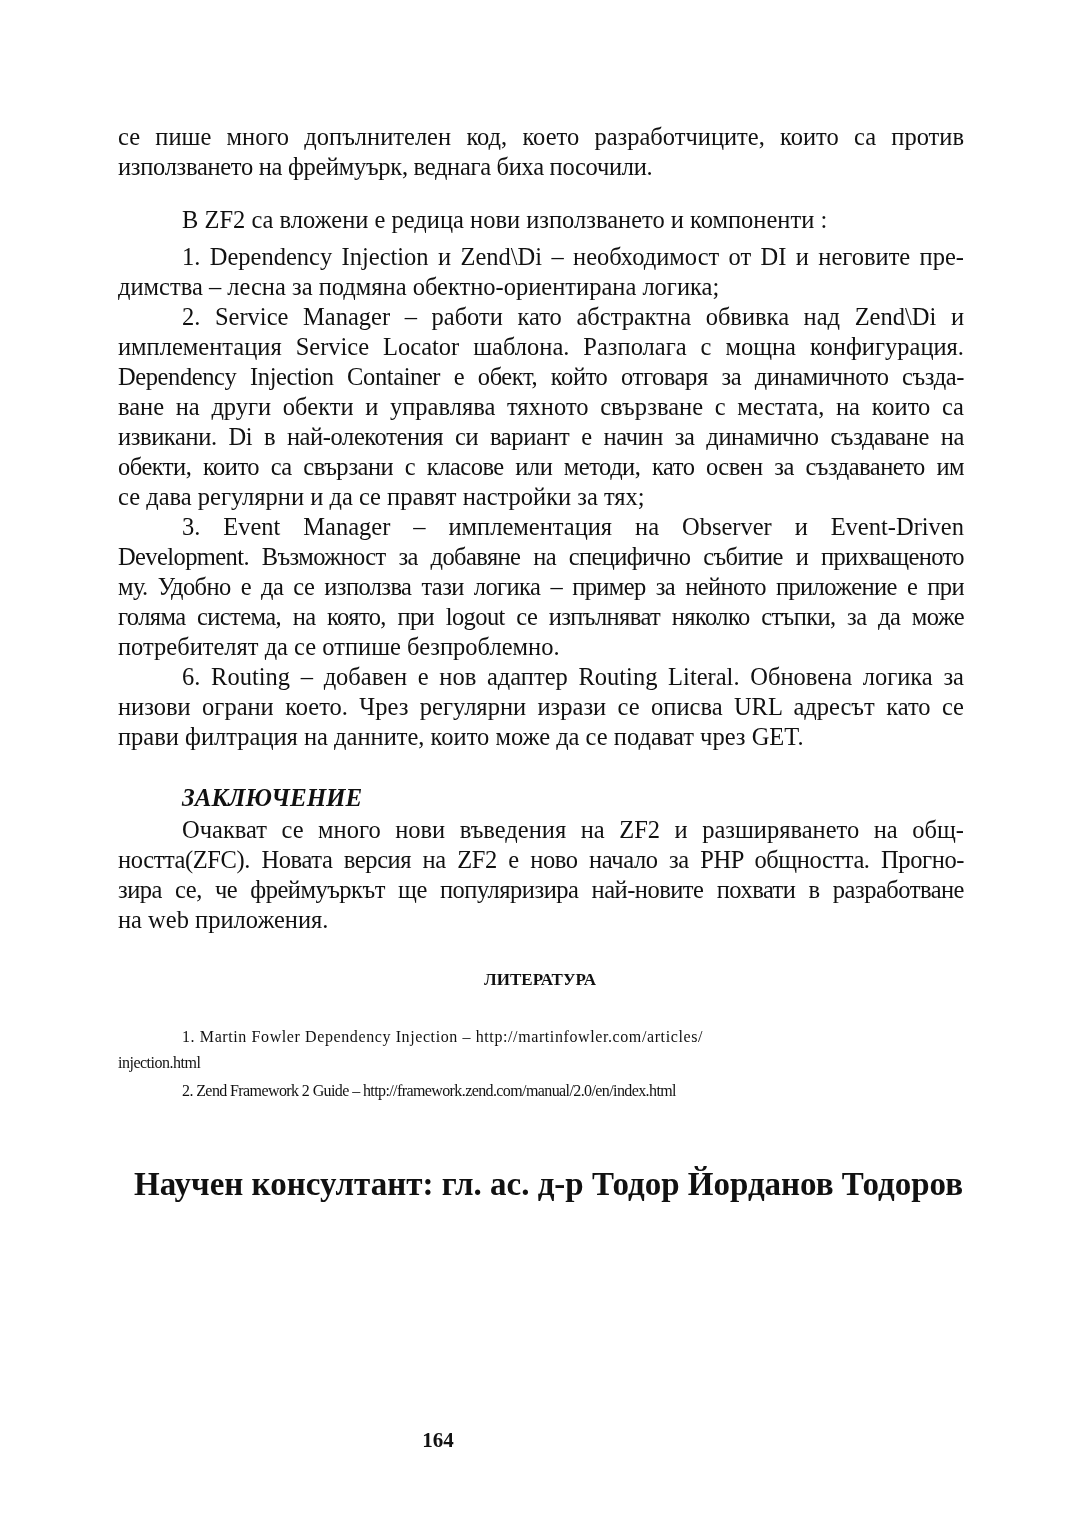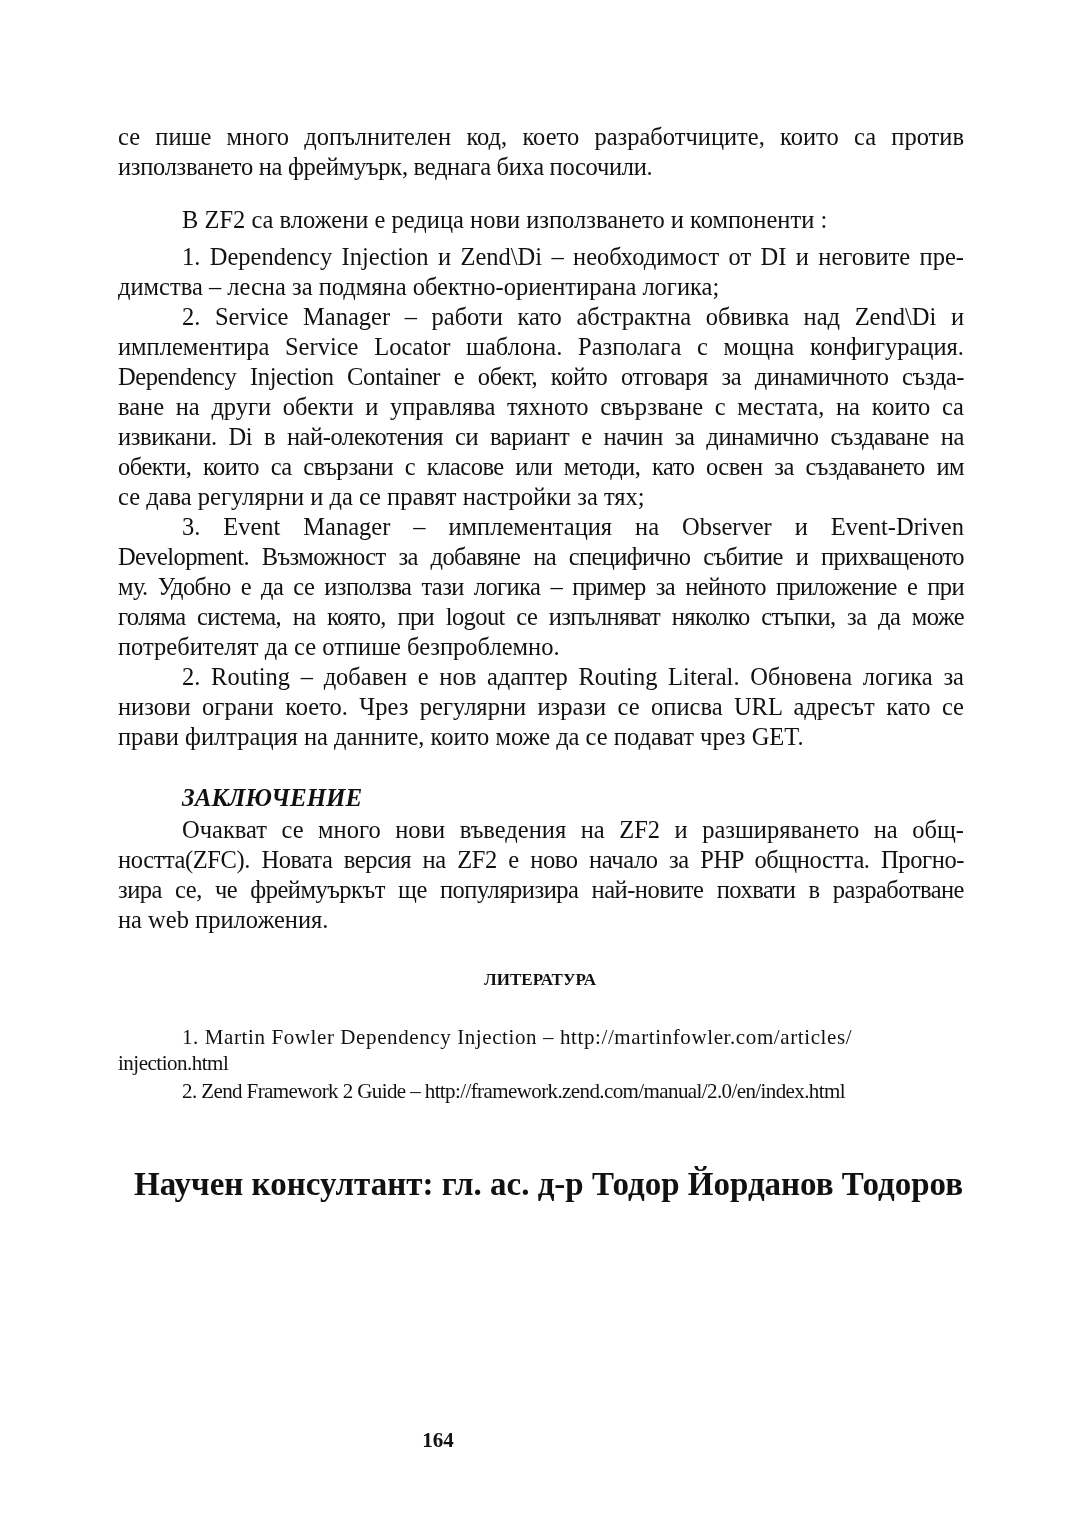--- a/index.html
+++ b/index.html
@@ -5,52 +5,52 @@
   html, body { margin: 0; padding: 0; background: #ffffff; }
   body { width: 1080px; height: 1536px; position: relative; overflow: hidden;
          font-family: "Liberation Serif", serif; color: #111; }
   .line { position: absolute; left: 118px; width: 846px; font-size: 24.5px; line-height: 30px;
           white-space: nowrap; text-align: justify; text-align-last: justify; }
   .line.last { text-align-last: left; }
   .indent { left: 182px; width: 782px; }
   .heading-italic { position: absolute; left: 182px; font-size: 25px; font-weight: bold; font-style: italic; }
   .lit-title { position: absolute; left: 0; width: 1080px; text-align: center; top: 970px;
                font-size: 17px; font-weight: bold; }
-  .ref { position: absolute; font-size: 21px; line-height: 26px; white-space: nowrap; }
+  .ref { position: absolute; font-size: 16px; line-height: 26px; white-space: nowrap; }
   .consultant { position: absolute; right: 117px; top: 1166px; font-size: 33px; font-weight: bold; }
   .page-num { position: absolute; left: 0; width: 876px; text-align: center; top: 1428px;
               font-size: 21px; font-weight: bold; }
 </style>
 </head>
 <body>
 
 <div>
   <div class="line" style="top:122px">се пише много допълнителен код, което разработчиците, които са против</div>
   <div class="line last" style="top:152px; letter-spacing:-0.3px">използването на фреймуърк, веднага биха посочили.</div>
 
   <div class="line last indent" style="top:205px">В ZF2 са вложени е редица нови използването и компоненти :</div>
 
   <div class="line indent" style="top:242px">1. Dependency Injection и Zend\Di – необходимост от DI и неговите пре-</div>
   <div class="line last" style="top:272px">димства – лесна за подмяна обектно-ориентирана логика;</div>
 
   <div class="line indent" style="top:302px">2. Service Manager – работи като абстрактна обвивка над Zend\Di и</div>
-  <div class="line" style="top:332px">имплементира Service Locator шаблона. Разполага с мощна конфигурация.</div>
+  <div class="line" style="top:332px">имплементация Service Locator шаблона. Разполага с мощна конфигурация.</div>
   <div class="line" style="top:362px; letter-spacing:-0.4px">Dependency Injection Container е обект, който отговаря за динамичното създа-</div>
   <div class="line" style="top:392px">ване на други обекти и управлява тяхното свързване с местата, на които са</div>
   <div class="line" style="top:422px; letter-spacing:-0.4px">извикани. Di в най-олекотения си вариант е начин за динамично създаване на</div>
   <div class="line" style="top:452px; letter-spacing:-0.5px">обекти, които са свързани с класове или методи, като освен за създаването им</div>
   <div class="line last" style="top:482px">се дава регулярни и да се правят настройки за тях;</div>
 
   <div class="line indent" style="top:512px">3. Event Manager – имплементация на Observer и Event-Driven</div>
   <div class="line" style="top:542px; letter-spacing:-0.6px">Development. Възможност за добавяне на специфично събитие и прихващеното</div>
   <div class="line" style="top:572px; letter-spacing:-0.6px">му. Удобно е да се използва тази логика – пример за нейното приложение е при</div>
   <div class="line" style="top:602px; letter-spacing:-0.6px">голяма система, на която, при logout се изпълняват няколко стъпки, за да може</div>
   <div class="line last" style="top:632px">потребителят да се отпише безпроблемно.</div>
 
-  <div class="line indent" style="top:662px">2. Routing – добавен е нов адаптер Routing Literal. Обновена логика за</div>
+  <div class="line indent" style="top:662px">6. Routing – добавен е нов адаптер Routing Literal. Обновена логика за</div>
   <div class="line" style="top:692px">низови ограни  което. Чрез регулярни изрази се описва URL адресът като се</div>
   <div class="line last" style="top:722px">прави филтрация на данните, които може да се подават чрез GET.</div>
 
   <div class="heading-italic" style="top:784px">ЗАКЛЮЧЕНИЕ</div>
   <div class="line indent" style="top:815px">Очакват се много нови въведения на ZF2 и разширяването на общ-</div>
   <div class="line" style="top:845px; letter-spacing:-0.4px">ността(ZFC). Новата версия на ZF2 е ново начало за PHP общността. Прогно-</div>
   <div class="line" style="top:875px; letter-spacing:-0.5px">зира се, че фреймуъркът ще популяризира най-новите похвати в разработване</div>
   <div class="line last" style="top:905px">на web приложения.</div>
 
   <div class="lit-title">ЛИТЕРАТУРА</div>

